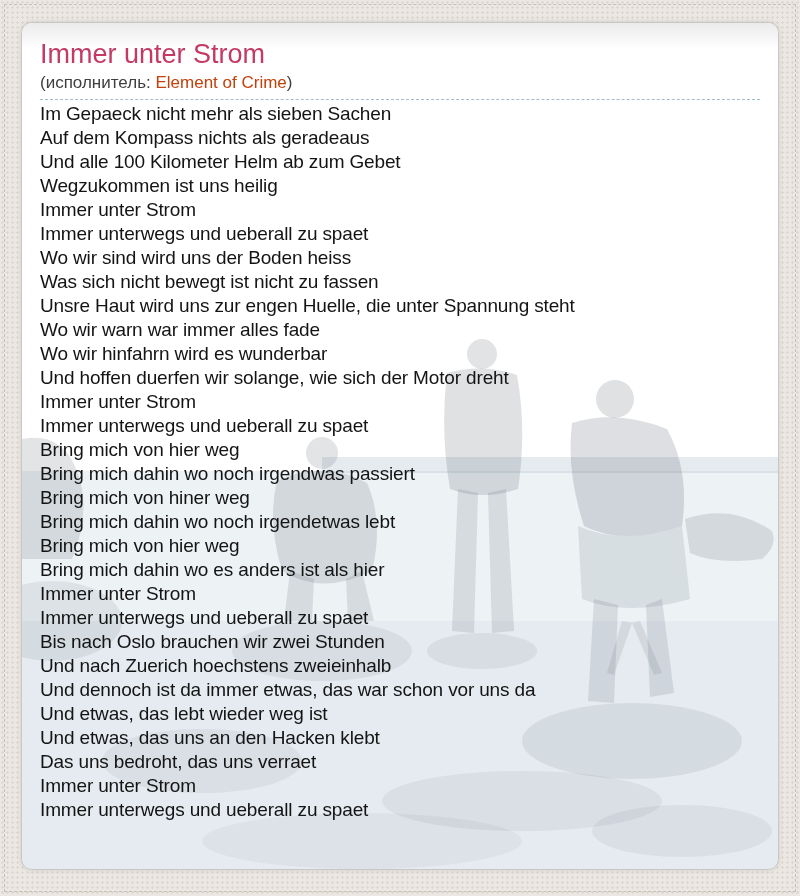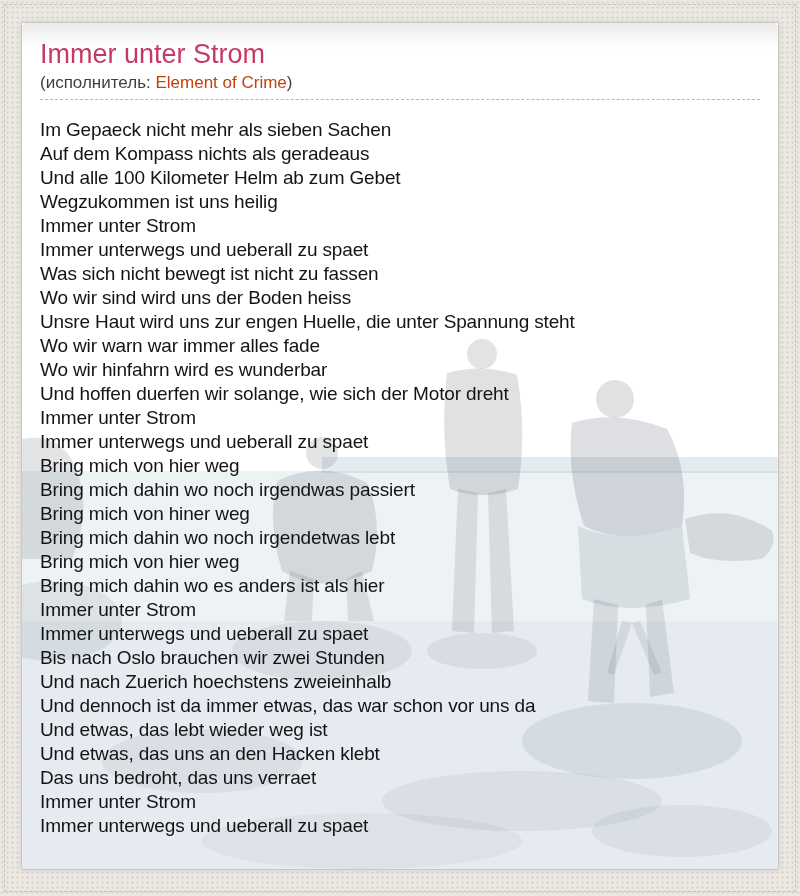--- a/index.html
+++ b/index.html
@@ -23,21 +23,21 @@
     pointer-events: none;
   }
   .card {
     position: absolute;
     left: 21px;
     top: 22px;
     width: 756px;
     height: 846px;
     background: #ffffff;
     border: 1px solid #c9c7c4;
-    border-radius: 2px;
+    border-radius: 11px;
     box-shadow: 0 0 5px rgba(0,0,0,0.10);
     overflow: hidden;
   }
   .card-top-sheen {
     position: absolute;
     top: 0; left: 0; right: 0;
     height: 26px;
     background: linear-gradient(#ebebeb, #ffffff);
     border-radius: 5px 5px 0 0;
     z-index: 0;
@@ -69,21 +69,21 @@
     color: #3f3f3f;
     padding-bottom: 6px;
     border-bottom: 1px dashed #a5bdc8;
   }
   .artist-link {
     color: #c2410c;
     text-decoration: none;
     cursor: pointer;
   }
   .lyrics {
-    margin-top: 18px;
+    margin-top: 2px;
     font-size: 19px;
     line-height: 24px;
     color: #141414;
     letter-spacing: -0.15px;
   }
   .lyric-line {
     white-space: nowrap;
   }
 </style>
 </head>
@@ -135,22 +135,22 @@
   <div class="card-content">
     <h1 class="page-title">Immer unter Strom</h1>
     <div class="artist-line"><span>(исполнитель: </span><a class="artist-link">Element of Crime</a><span>)</span></div>
     <div class="lyrics">
         <div class="lyric-line">Im Gepaeck nicht mehr als sieben Sachen</div>
         <div class="lyric-line">Auf dem Kompass nichts als geradeaus</div>
         <div class="lyric-line">Und alle 100 Kilometer Helm ab zum Gebet</div>
         <div class="lyric-line">Wegzukommen ist uns heilig</div>
         <div class="lyric-line">Immer unter Strom</div>
         <div class="lyric-line">Immer unterwegs und ueberall zu spaet</div>
+        <div class="lyric-line">Wo wir sind wird uns der Boden heiss</div>
         <div class="lyric-line">Was sich nicht bewegt ist nicht zu fassen</div>
-        <div class="lyric-line">Wo wir sind wird uns der Boden heiss</div>
         <div class="lyric-line">Unsre Haut wird uns zur engen Huelle, die unter Spannung steht</div>
         <div class="lyric-line">Wo wir warn war immer alles fade</div>
         <div class="lyric-line">Wo wir hinfahrn wird es wunderbar</div>
         <div class="lyric-line">Und hoffen duerfen wir solange, wie sich der Motor dreht</div>
         <div class="lyric-line">Immer unter Strom</div>
         <div class="lyric-line">Immer unterwegs und ueberall zu spaet</div>
         <div class="lyric-line">Bring mich von hier weg</div>
         <div class="lyric-line">Bring mich dahin wo noch irgendwas passiert</div>
         <div class="lyric-line">Bring mich von hiner weg</div>
         <div class="lyric-line">Bring mich dahin wo noch irgendetwas lebt</div>

